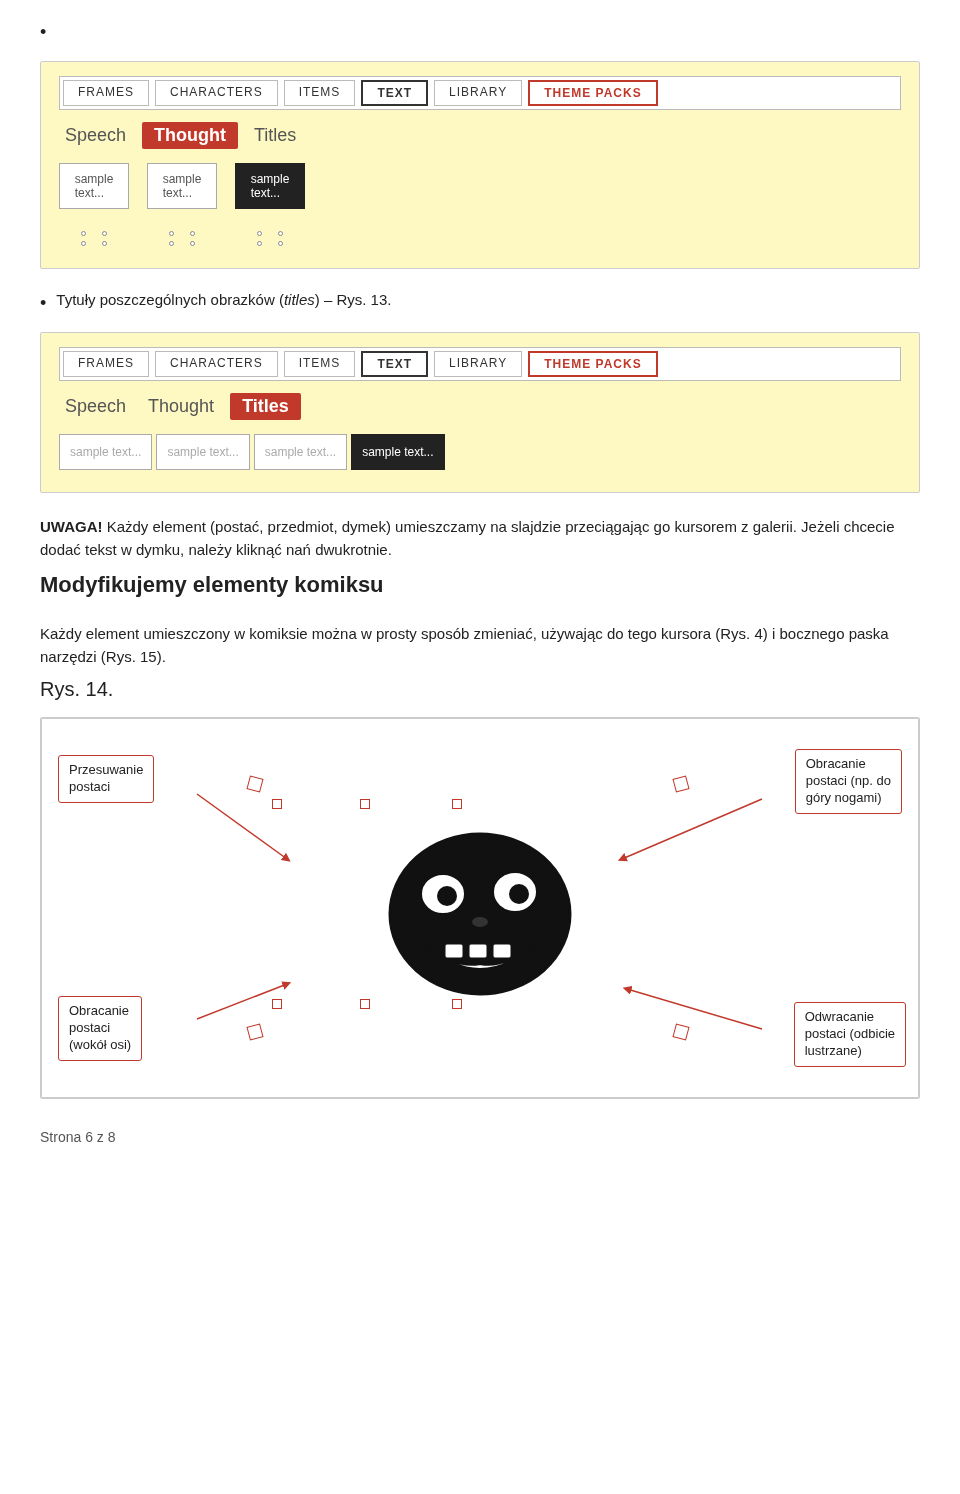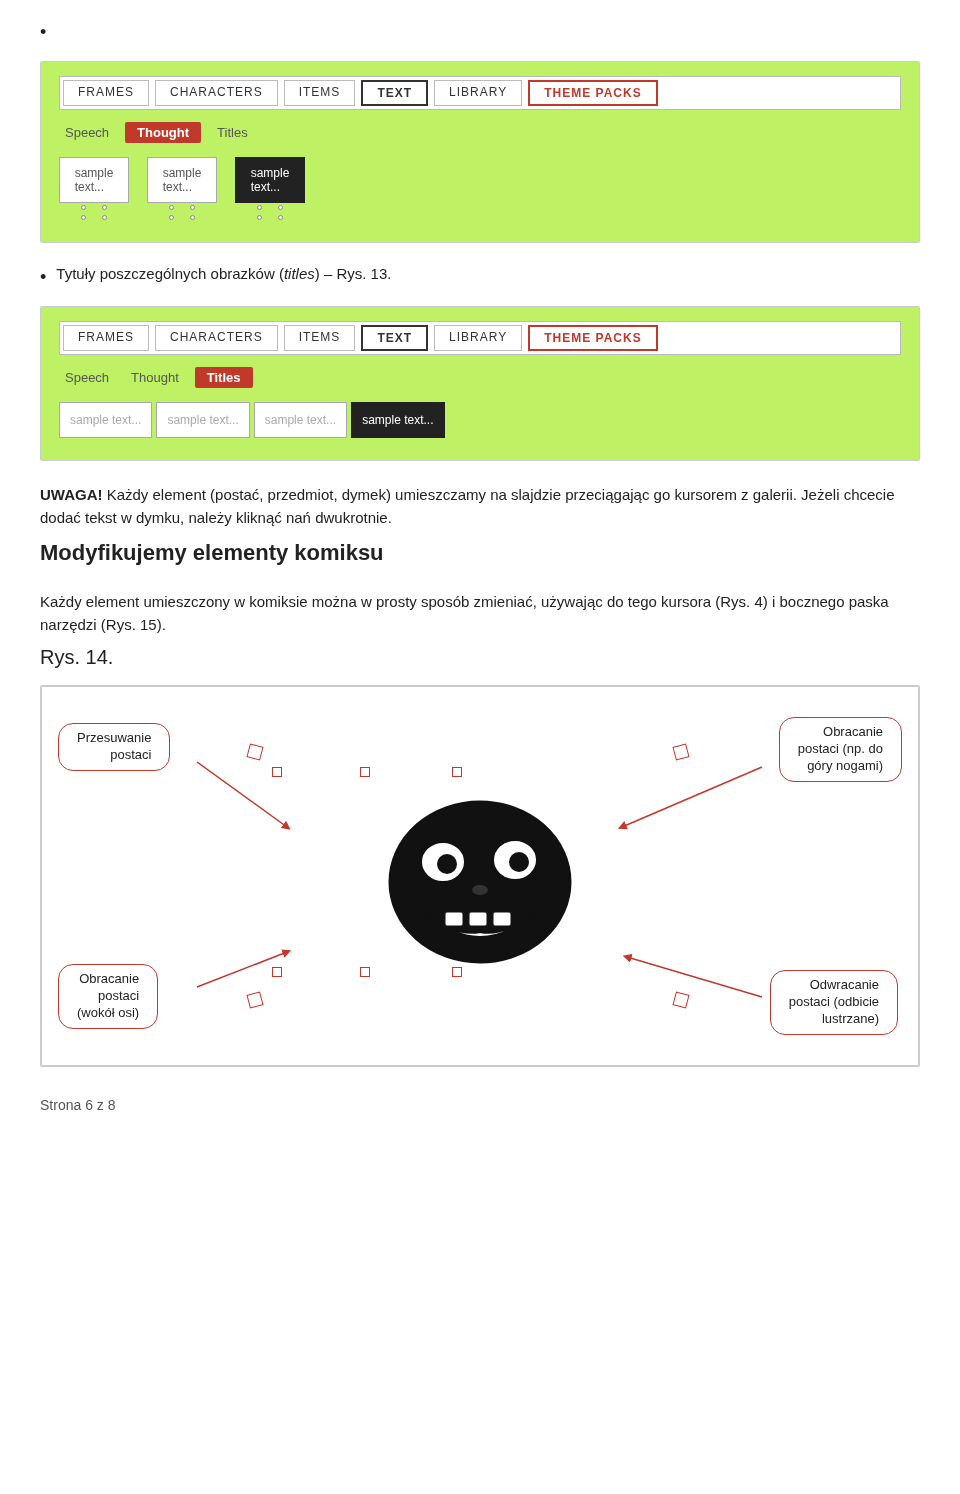--- a/index.html
+++ b/index.html
@@ -23,21 +23,21 @@
       margin-right: 10px;
       margin-top: 2px;
       font-size: 18px;
     }
 
     .diagram-box {
       border: 1px solid #ccc;
       border-radius: 2px;
       padding: 14px 18px 18px 18px;
       margin-bottom: 22px;
-      background: #bef264;
+      background: #fef9c3;
     }
 
     
     .toolbar {
       display: flex;
       flex-direction: row;
       border: 1px solid #bbb;
       margin-bottom: 12px;
       background: #fff;
     }
@@ -68,21 +68,21 @@
 
     
     .sub-tabs {
       display: flex;
       flex-direction: row;
       margin-bottom: 14px;
       align-items: center;
       gap: 10px;
     }
     .sub-tab {
-      font-size: 13px;
+      font-size: 18px;
       color: #555;
       cursor: pointer;
       padding: 2px 6px;
     }
     .sub-tab.active-red {
       background: #c0392b;
       color: #fff;
       padding: 3px 12px;
       border-radius: 2px;
       font-weight: 600;
@@ -92,20 +92,21 @@
     .sample-boxes {
       display: flex;
       flex-direction: row;
       gap: 18px;
       margin-bottom: 4px;
     }
     .sample-box-wrap {
       display: flex;
       flex-direction: column;
       align-items: center;
+      gap: 20px;
     }
     .sample-box {
       border: 1px solid #aaa;
       padding: 8px 10px;
       font-size: 12px;
       color: #555;
       min-width: 70px;
       min-height: 42px;
       background: #fff;
       display: flex;
@@ -187,27 +188,27 @@
       height: 380px;
       border: 1px solid #ccc;
       background: #fff;
       overflow: hidden;
     }
 
     
     .arrow-label {
       position: absolute;
       border: 1.5px solid #c0392b;
-      border-radius: 15px;
-      padding: 6px 18px;
+      border-radius: 3px;
+      padding: 6px 10px;
       font-size: 13px;
       font-weight: 500;
       color: #222;
       background: #fff;
-      text-align: right;
+      text-align: left;
       line-height: 1.3;
     }
 
     
     .page-footer {
       font-size: 14px;
       color: #555;
       margin-top: 30px;
     }
 
@@ -339,21 +340,21 @@
 
 <div class="diagram-box" style="padding:0;overflow:hidden;">
   <div class="rys14-container">
 
     <div class="arrow-label" style="left:16px; top:36px;">Przesuwanie<br>postaci</div>
 
     <div class="arrow-label" style="right:16px; top:30px;">Obracanie<br>postaci (np. do<br>góry nogami)</div>
 
     <div class="arrow-label" style="left:16px; bottom:36px;">Obracanie<br>postaci<br>(wokół osi)</div>
 
-    <div class="arrow-label" style="right:20px; bottom:30px;">Odwracanie<br>postaci (odbicie<br>lustrzane)</div>
+    <div class="arrow-label" style="right:12px; bottom:30px;">Odwracanie<br>postaci (odbicie<br>lustrzane)</div>
 
     <div class="resize-handle" style="left:230px;top:80px;"></div>
     <div class="resize-handle" style="left:410px;top:80px;"></div>
     <div class="resize-handle" style="left:230px;top:280px;"></div>
     <div class="resize-handle" style="left:410px;top:280px;"></div>
     <div class="resize-handle" style="left:318px;top:80px;"></div>
     <div class="resize-handle" style="left:318px;top:280px;"></div>
 
     <div style="position:absolute;left:206px;top:58px;width:14px;height:14px;border:1.5px solid #c0392b;background:#fff;transform:rotate(15deg);"></div>
     <div style="position:absolute;right:230px;top:58px;width:14px;height:14px;border:1.5px solid #c0392b;background:#fff;transform:rotate(-15deg);"></div>

